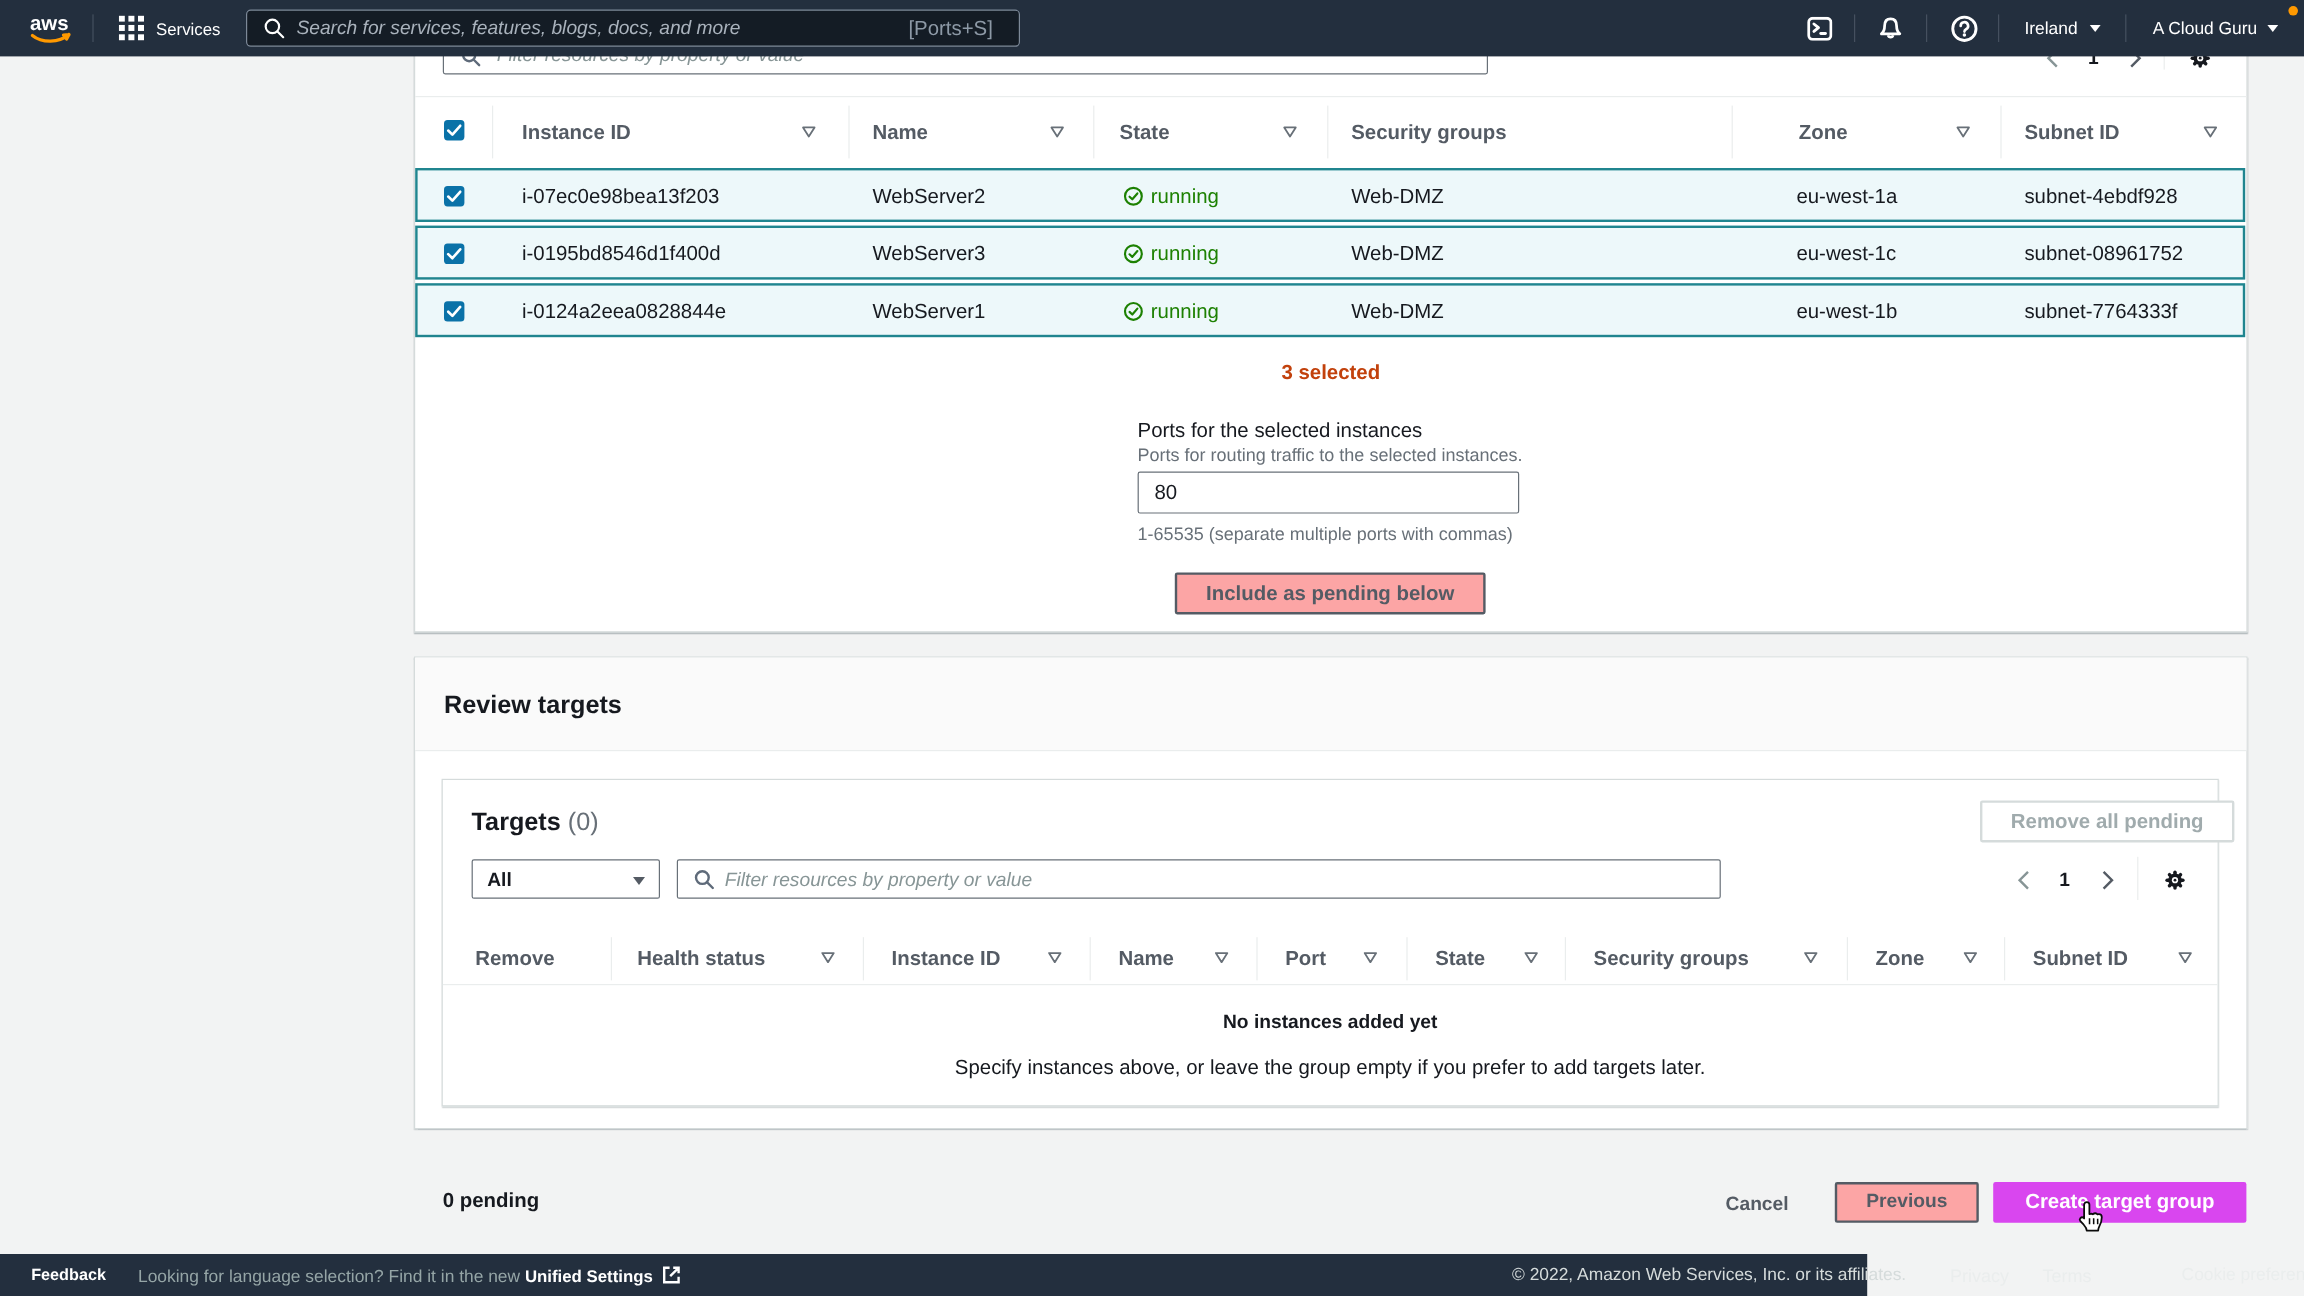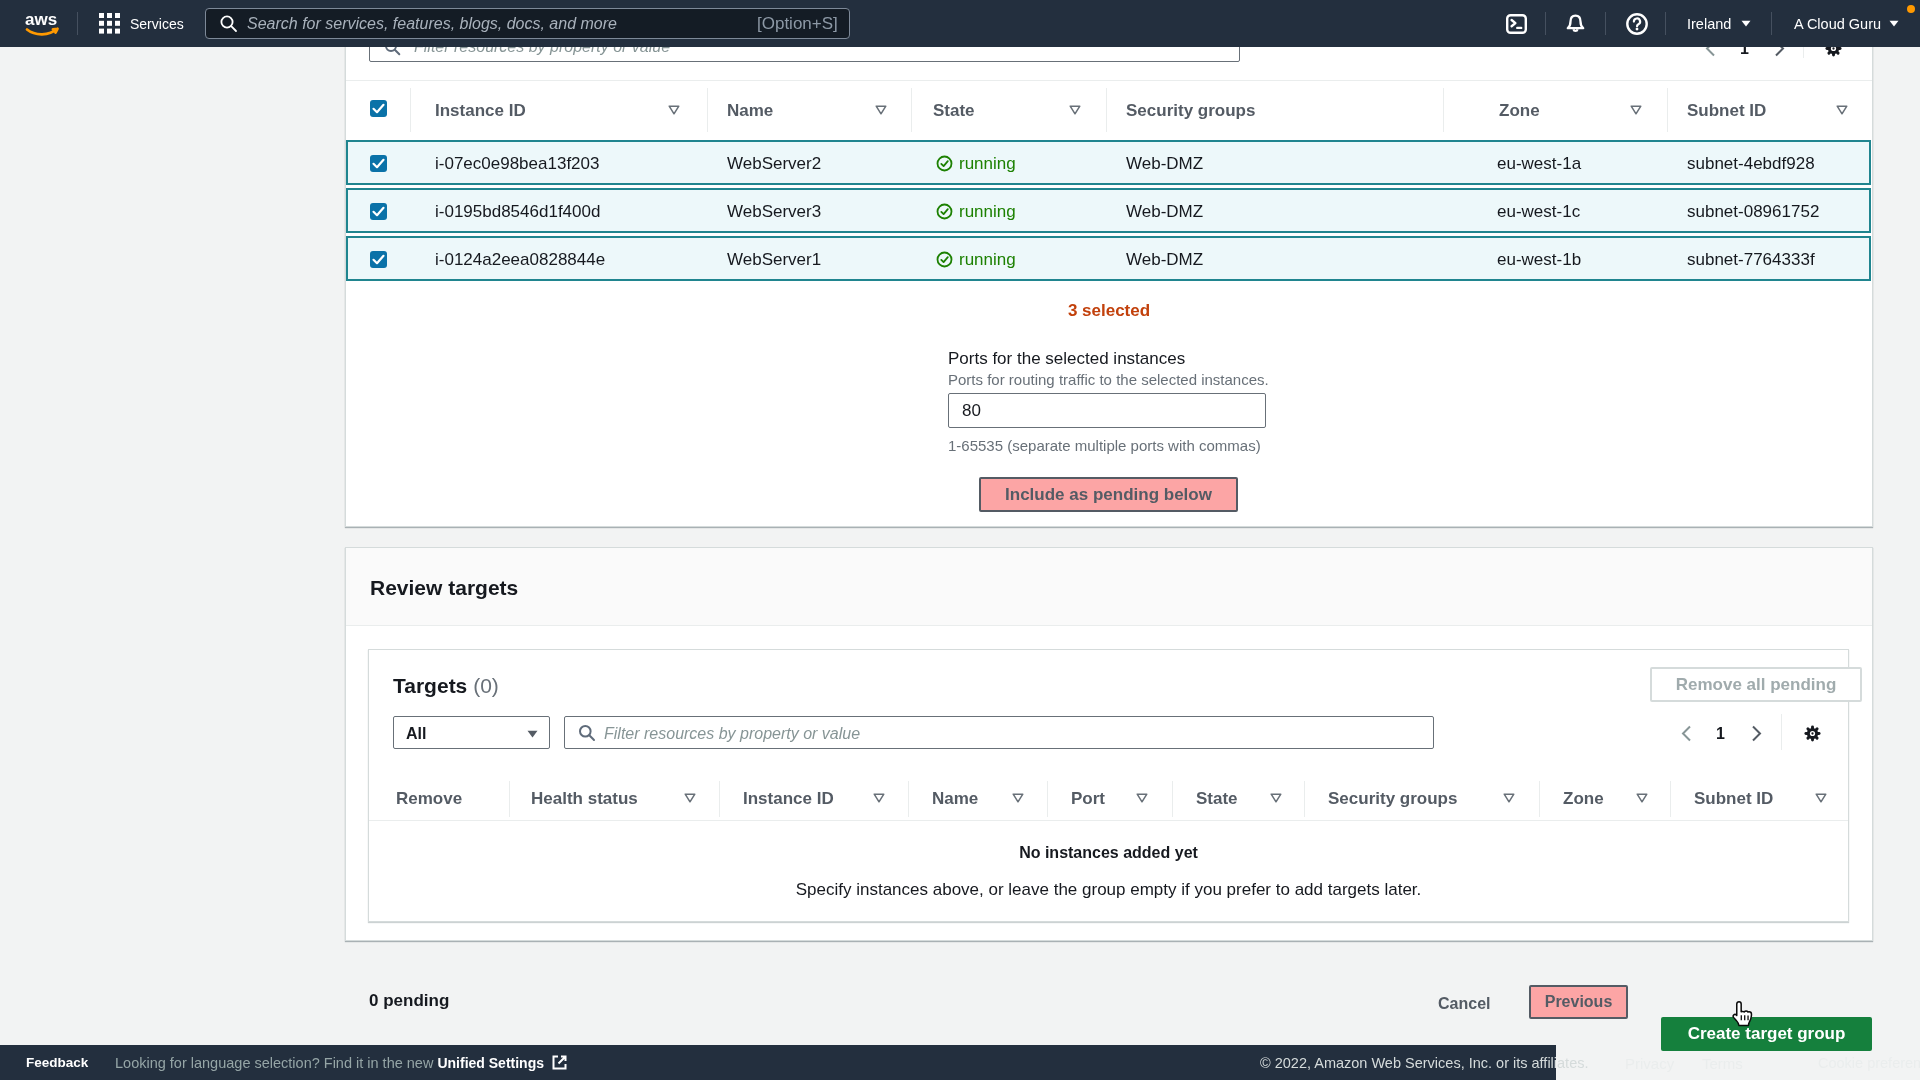--- a/index.html
+++ b/index.html
@@ -56,21 +56,21 @@
     </g>
   </svg>
   <div class="abs" style="left:130px; top:16px; color:#fff; font-size:14px;">Services</div>
 
   <div class="abs" style="left:205px; top:8px; width:645px; height:31px; background:#141c25; border:1px solid #7d8998; border-radius:4px;"></div>
   <svg class="abs" style="left:219px; top:14px;" width="19" height="19" viewBox="0 0 19 19">
     <circle cx="8" cy="8" r="5.6" stroke="#fff" stroke-width="1.8" fill="none"></circle>
     <line x1="12.2" y1="12.2" x2="17" y2="17" stroke="#fff" stroke-width="1.8" stroke-linecap="round"></line>
   </svg>
   <div class="abs" style="left:247px; top:15px; font-size:16px; font-style:italic; color:#a9b2bc;">Search for services, features, blogs, docs, and more</div>
-  <div class="abs" style="left:757px; top:14px; font-size:17px; color:#8d99a6;">[Option+S]</div>
+  <div class="abs" style="left:757px; top:14px; font-size:17px; color:#8d99a6;">[Ports+S]</div>
 
   <svg class="abs" style="left:1506px; top:14px;" width="21" height="20" viewBox="0 0 21 20">
     <rect x="1.2" y="1.2" width="18.6" height="17.6" rx="3.4" stroke="#fff" stroke-width="2.4" fill="none"></rect>
     <path d="M5.6 6 l3.8 3.1 l-3.8 3.1" stroke="#fff" stroke-width="2.4" fill="none" stroke-linecap="round" stroke-linejoin="round"></path>
     <line x1="11.3" y1="13.9" x2="15.2" y2="13.9" stroke="#fff" stroke-width="2.4" stroke-linecap="round"></line>
   </svg>
   <div class="navsep" style="left:1545px;"></div>
   <svg class="abs" style="left:1564px; top:12px;" width="23" height="23" viewBox="0 0 23 23">
     <path d="M3.8 16.2 h15.4 c-1.8-1.4-2.7-3.5-2.7-6.6 c0-3.8-2-5.9-5-5.9 c-3 0-5 2.1-5 5.9 c0 3.1-0.9 5.2-2.7 6.6 z" stroke="#fff" stroke-width="2.3" fill="none" stroke-linejoin="round"></path>
     <path d="M9.4 17.3 a2.15 2.15 0 0 0 4.2 0" stroke="#fff" stroke-width="2.2" fill="none"></path>
@@ -307,22 +307,22 @@
 <div class="colsep" style="left:1304px; top:781px; height:36px;"></div>
 <div class="colsep" style="left:1539px; top:781px; height:36px;"></div>
 <div class="colsep" style="left:1670px; top:781px; height:36px;"></div>
 <div class="hline" style="left:369px; top:820px; width:1479px;"></div>
 
 <div class="abs" style="left:369px; top:844px; width:1479px; text-align:center; font-size:16px; font-weight:bold; color:#16191f;">No instances added yet</div>
 <div class="abs" style="left:369px; top:880px; width:1479px; text-align:center; font-size:17px; color:#16191f;">Specify instances above, or leave the group empty if you prefer to add targets later.</div>
 
 <div class="abs" style="left:369px; top:991px; font-size:17px; font-weight:bold; color:#16191f;">0 pending</div>
 <div class="abs" style="left:1438px; top:995px; font-size:16px; font-weight:bold; color:#545b64;">Cancel</div>
-<div class="btn2" style="left:1529px; top:985px; width:99px; height:34px; line-height:30px; font-size:16px;">Previous</div>
-<div class="abs" style="left:1661px; top:985px; width:211px; height:34px; background:#15803d; border-radius:2px; font-size:17px; font-weight:bold; color:#fff; text-align:center; line-height:34px;margin-top:32px;">Create target group</div>
+<div class="btn2" style="left:1529px; top:985px; width:120px; height:34px; line-height:30px; font-size:16px;">Previous</div>
+<div class="abs" style="left:1661px; top:985px; width:211px; height:34px; background:#d946ef; border-radius:2px; font-size:17px; font-weight:bold; color:#fff; text-align:center; line-height:34px;">Create target group</div>
 
 <svg class="abs" style="left:1730px; top:1000px; z-index:60;" width="26" height="29" viewBox="0 0 24 27">
   <path d="M8.3 1.6 c1.2 0 2 .9 2 2.1 v7.2 l1-.2 c.6-.1 1.3 0 1.8.4 .4-.5 1-.8 1.8-.8 .6 0 1.3.3 1.7.9 .3-.1.7-.2 1.1-.2 1.2 0 2.2 1 2.2 2.3 0 3.2-.7 5.1-2 7.4-.5.9-.8 1.8-.8 3h-8.9 c0-1.6-.9-2.9-2.3-4.5-.7-.8-2-2.1-2.7-3-.5-.7-.5-1.6.1-2.2 .7-.7 1.8-.7 2.5-.1 l.4.4 V3.7 c0-1.2.9-2.1 2.1-2.1z" fill="#fff" stroke="#0b0b0b" stroke-width="1.4" stroke-linejoin="round"></path>
   <path d="M10.4 14.2 v4.6 M13.6 14.2 v4.6 M16.7 14.5 v4.3" stroke="#0b0b0b" stroke-width="1.2" fill="none"></path>
 </svg>
 
 <div id="footer">
   <div style="left:26px; top:10px; color:#fff; font-size:13.5px; font-weight:bold;">Feedback</div>
   <div style="left:115px; top:10px; color:#95a5a6; font-size:14.5px;text-align:center;">Looking for language selection? Find it in the new <span style="color:#fff; font-weight:bold; font-size:14px;">Unified Settings</span></div>
   <svg class="abs" style="left:550px; top:8px;" width="19" height="19" viewBox="0 0 19 19">

